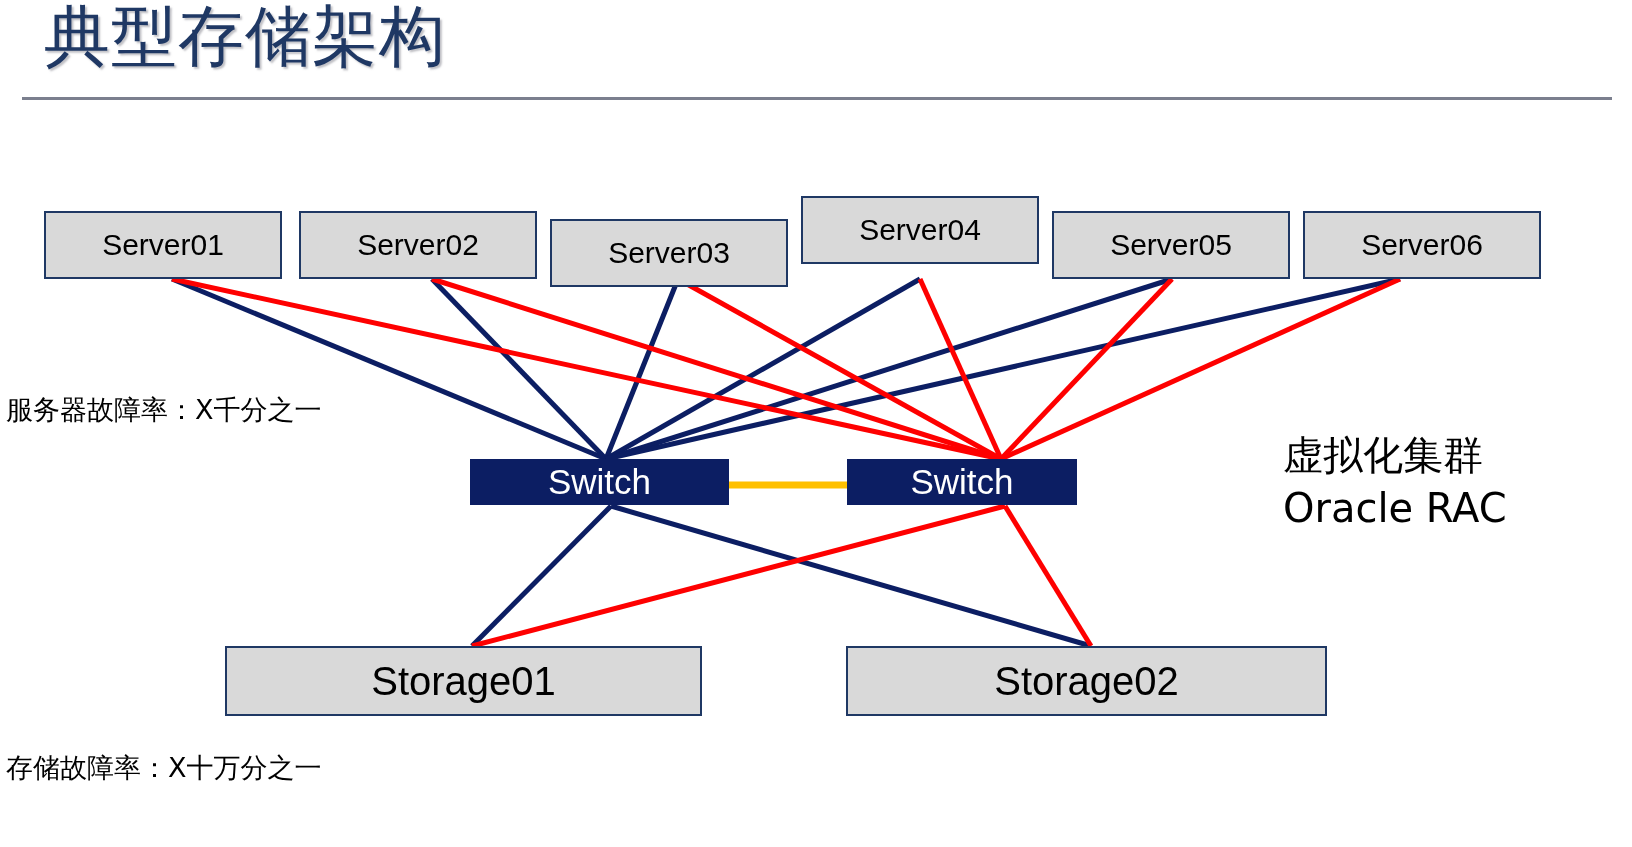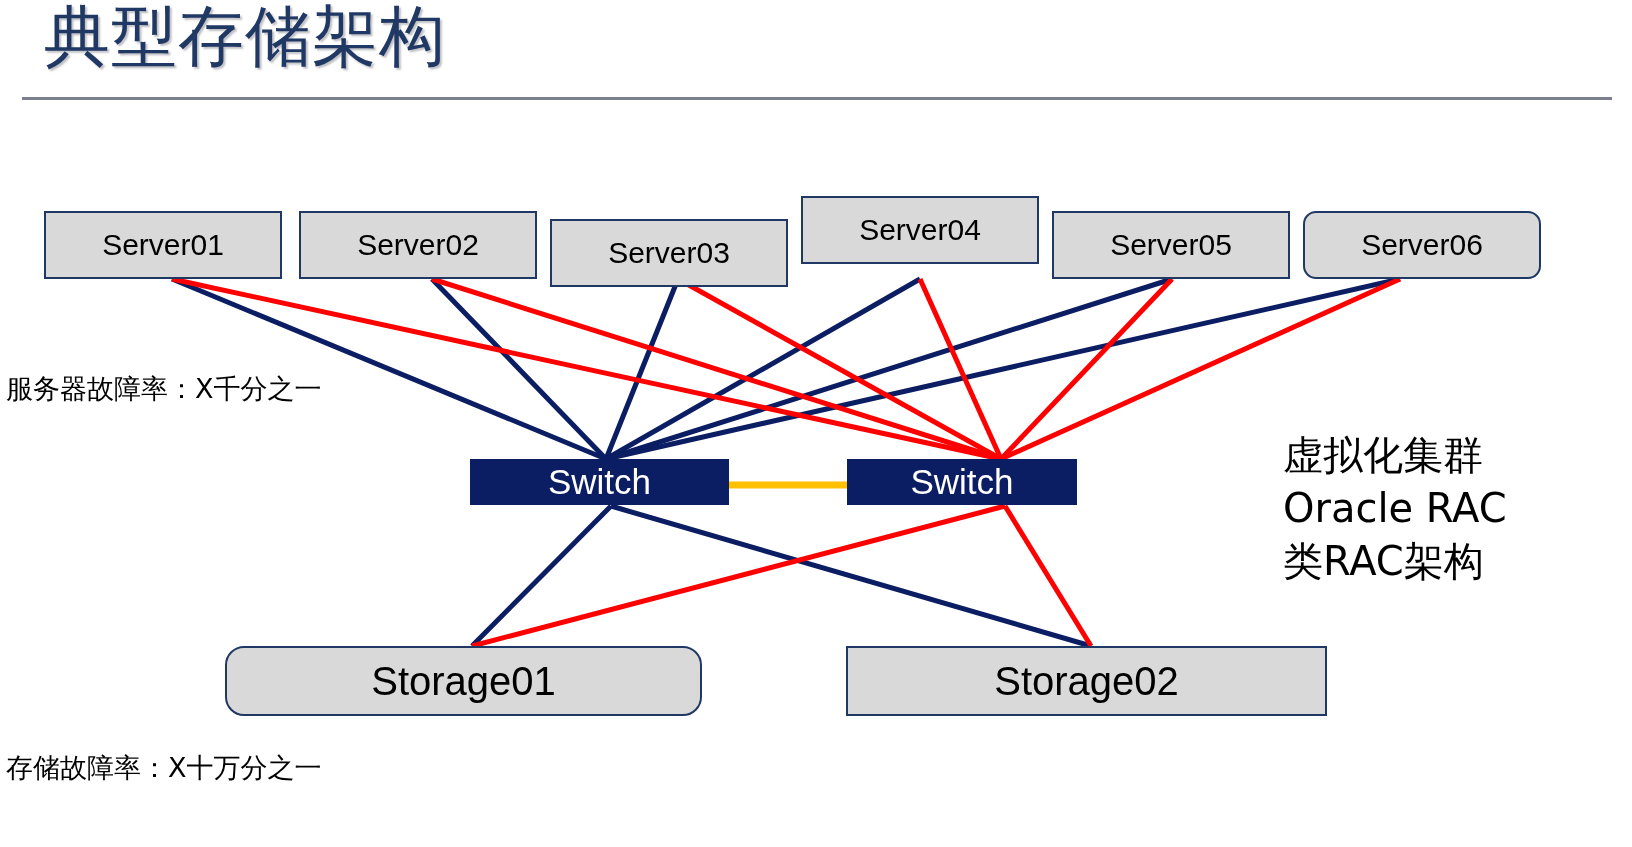--- a/index.html
+++ b/index.html
@@ -149,44 +149,43 @@
       </div>
       <div class="node server" style="left: 550px; top: 211px; width: 238px; margin-top: 8px;">
         <span>Server03</span>
       </div>
       <div class="node server" style="left: 801px; top: 196px; width: 238px;">
         <span>Server04</span>
       </div>
       <div class="node server" style="left: 1052px; top: 211px; width: 238px; text-align: center;">
         <span>Server05</span>
       </div>
-      <div class="node server" style="left: 1303px; top: 211px; width: 238px; border-radius: 13px;">
+      <div class="node server" style="left: 1303px; top: 211px; width: 238px;">
         <span>Server06</span>
       </div>
     </div>
   <div id="switches-layer">
       <div class="node switch" style="left: 470px; top: 459px; width: 259px;">
         <span>Switch</span>
       </div>
       <div class="node switch" style="left: 847px; top: 459px; width: 230px;">
         <span>Switch</span>
       </div>
     </div>
   <div id="storages-layer">
-      <div class="node storage" style="left: 225px; top: 646px; width: 477px; border-radius: 19px;">
+      <div class="node storage" style="left: 225px; top: 646px; width: 477px;">
         <span>Storage01</span>
       </div>
       <div class="node storage" style="left: 846px; top: 646px; width: 481px;">
         <span>Storage02</span>
       </div>
     </div>
 
-  <div class="note note-left" style="left:6px; top:371px;">服务器故障率：X千分之一</div>
+  <div class="note note-left" style="left:6px; top:392px;">服务器故障率：X千分之一</div>
 
   <div class="note note-left" style="left:6px; top:750px;">存储故障率：X十万分之一</div>
 
   <div class="cluster-note">
     <div>虚拟化集群</div>
     <div>Oracle RAC</div>
-    <div>类RAC架构</div>
   </div>
 
 </div>
 
 </body></html>

